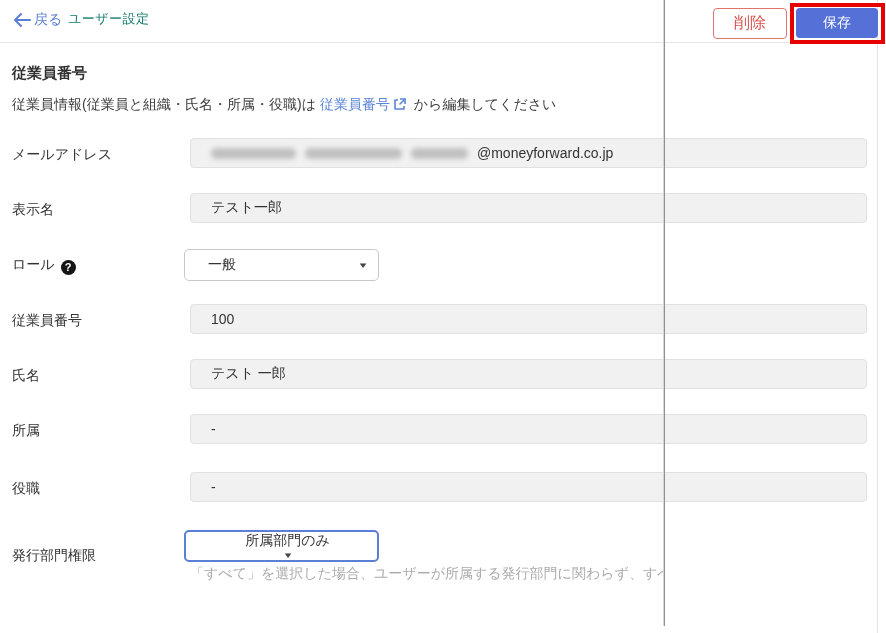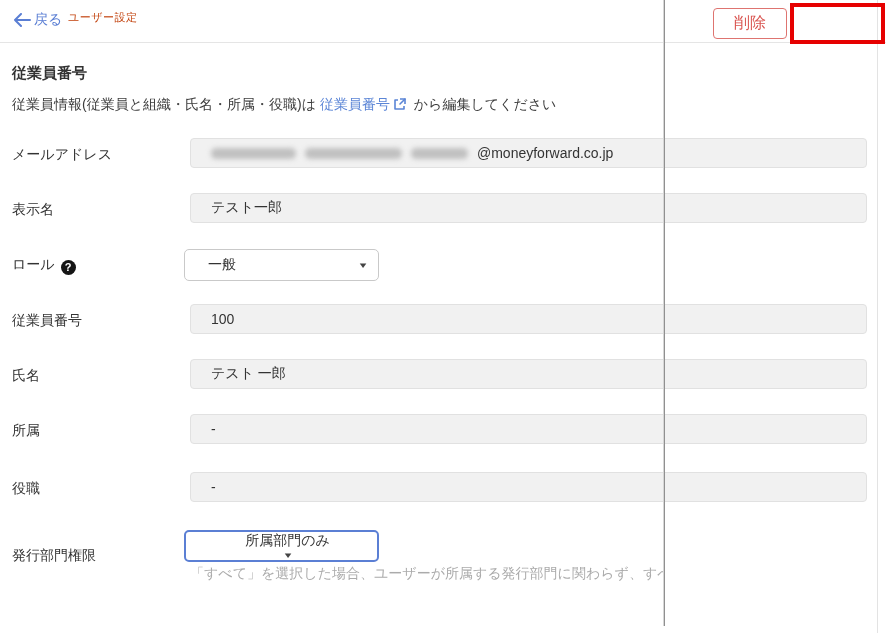--- a/index.html
+++ b/index.html
@@ -17,21 +17,21 @@
     background: #fff; border-bottom: 1px solid #e5e5e5;
   }
   .back-link {
     position: absolute; left: 13px; top: 11px;
     display: flex; align-items: center; gap: 3px;
     color: #5b7fd4; font-size: 14px; cursor: pointer;
   }
   .back-link svg { display: block; }
   .page-title {
     position: absolute; left: 68px; top: 10px;
-    font-size: 11px; color: #c2410c; letter-spacing: 0.5px;
+    font-size: 13px; color: #0f766e; letter-spacing: 0.5px;
   }
   .btn-delete {
     position: absolute; left: 713px; top: 8px; width: 74px; height: 31px;
     background: #fff; border: 1px solid #de7470; border-radius: 4px;
     color: #d9534f; font-size: 16px; cursor: pointer;
     font-family: inherit;
   }
   .annotation-box {
     position: absolute; left: 790px; top: 3px; width: 95px; height: 41px;
     border: 4px solid #e60000; z-index: 60; pointer-events: none;
@@ -114,20 +114,21 @@
           <path d="M8 1 L2 7 L8 13 M2 7 L17 7" stroke="#5b7fd4" stroke-width="2" fill="none" stroke-linecap="round" stroke-linejoin="round"></path>
         </svg>
       </span>
       <span>戻る</span>
     </div>
     <div class="page-title">ユーザー設定</div>
     <button class="btn-delete">削除</button>
   </div>
 
   <div class="annotation-box"></div>
+  <button class="btn-save">保存</button>
 
   <div class="section-heading">従業員番号</div>
 
   <div class="section-note">
     <span>従業員情報(従業員と組織・氏名・所属・役職)は </span><span class="note-link">従業員番号</span><span class="ext-icon">
       <svg width="14" height="14" viewBox="0 0 14 14">
         <path d="M5 3 H2 V12 H11 V9" stroke="#5b85d6" stroke-width="1.6" fill="none" stroke-linejoin="round"></path>
         <path d="M7 2 H12 V7" stroke="#5b85d6" stroke-width="1.6" fill="none" stroke-linejoin="round"></path>
         <path d="M12 2 L7 7" stroke="#5b85d6" stroke-width="1.6" fill="none" stroke-linecap="round"></path>
       </svg>

